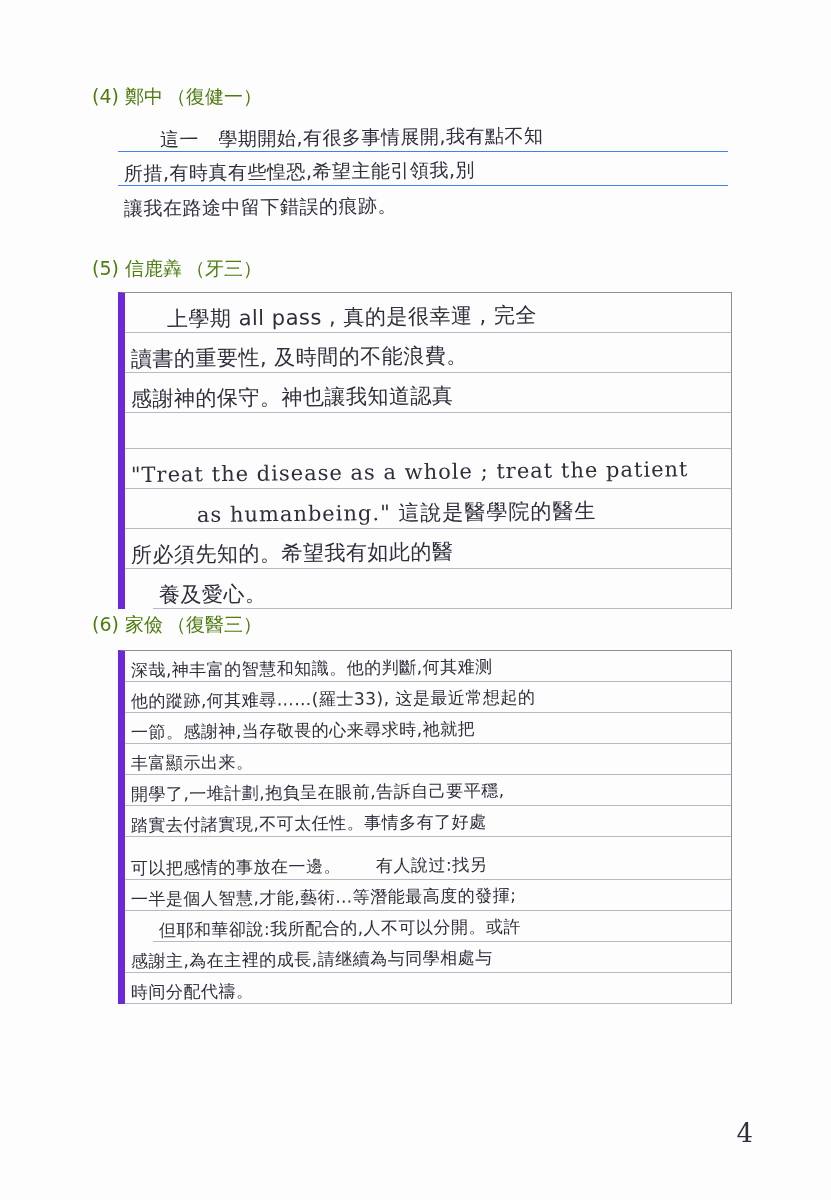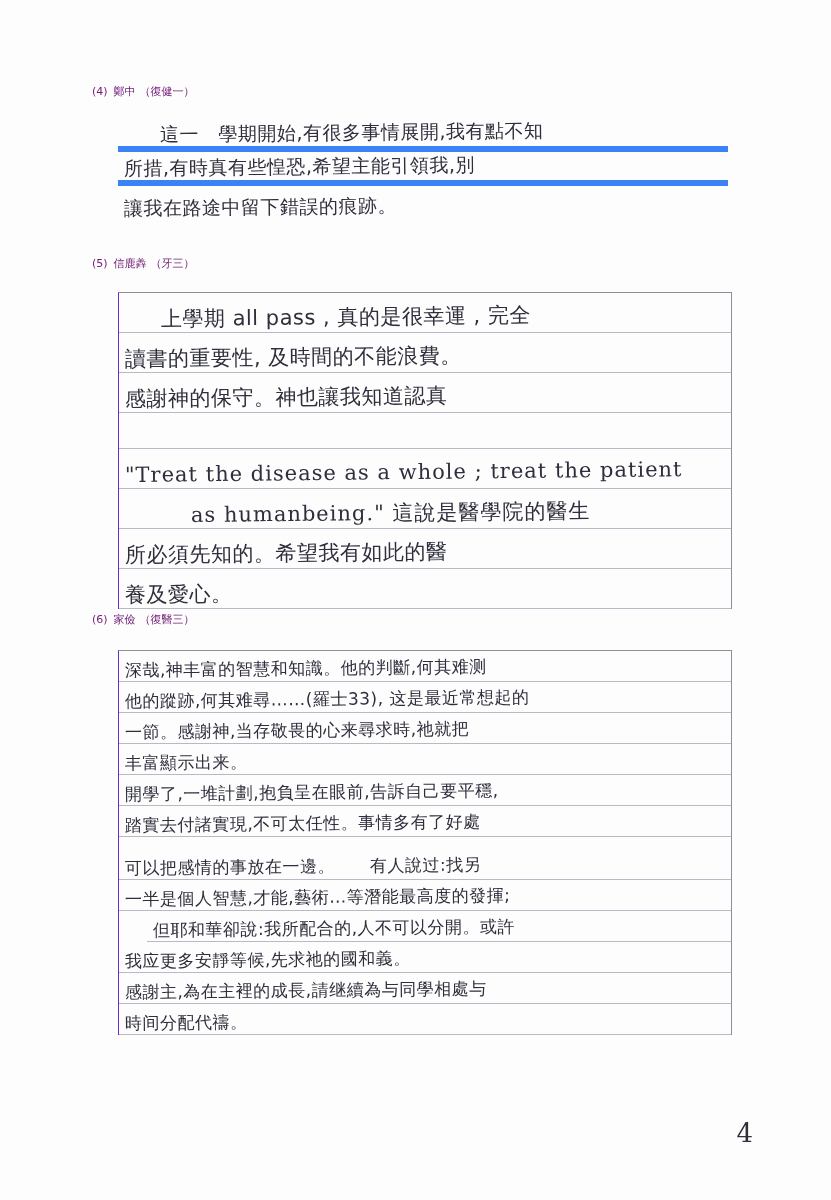--- a/index.html
+++ b/index.html
@@ -24,32 +24,32 @@
   
   .hand {
     font-family: "DejaVu Sans", sans-serif;
     color: #2b2b38;
     letter-spacing: 0.5px;
   }
 
   
   .entry-head {
     position: absolute;
-    font-size: 11px;
+    font-size: 19px;
     font-family: "DejaVu Sans", sans-serif;
-    color: #701a75;
+    color: #4d7c0f;
     white-space: nowrap;
   }
   .entry-head .num { margin-right: 6px; }
   .entry-head .name { margin-right: 4px; }
 
   
   .block {
     position: absolute;
-    border-left: 1px solid #6d28d9;
+    border-left: 7px solid #6d28d9;
     border-right: 1px solid #8d8d9c;
     box-sizing: border-box;
   }
   .block.noborder { border-left: none; border-right: none; }
 
   .line {
     position: relative;
     border-bottom: 1px solid #b9b9c6;
     box-sizing: border-box;
     overflow: hidden;
@@ -67,21 +67,21 @@
   }
   .line .txt.ind { left: 42px; }
   .line .txt.ind2 { left: 72px; }
   .line .txt.en {
     font-family: "DejaVu Serif", serif;
     font-size: 17px;
     letter-spacing: 1px;
   }
 
   
-  #block-4 .line { border-bottom: 6px solid #3b82f6; }
+  #block-4 .line { border-bottom: 1px solid #3b82f6; }
 
   
   #block-5 .line .txt { font-size: 21px; }
 
   
   #block-6 .line .txt { font-size: 17px; }
 
   .page-number {
     position: absolute;
     right: 78px;
@@ -131,21 +131,21 @@
     </div>
     <div class="line" style="height:40px;">
       <span class="txt hand en">"Treat the disease as a whole ; treat the patient</span>
     </div>
     <div class="line" style="height:40px;">
       <span class="txt hand en ind2">as humanbeing." 這說是醫學院的醫生</span>
     </div>
     <div class="line" style="height:40px;">
       <span class="txt hand">所必須先知的。希望我有如此的醫</span>
     </div>
-    <div class="line" style="height:40px;">
+    <div class="line" style="height:40px;margin-left:28px;">
       <span class="txt hand">養及愛心。</span>
     </div>
   </div>
 
   <div class="entry-head" style="left:92px; top:612px;">
     <span class="num">(6)</span><span class="name">家儉</span><span class="group">（復醫三）</span>
   </div>
 
   <div class="block" id="block-6" style="left:118px; top:650px; width:614px; border-top:1px solid #8d8d9c;">
     <div class="line" style="height:31px;">
@@ -169,23 +169,20 @@
     <div class="line" style="height:31px;margin-top:12px;">
       <span class="txt hand">可以把感情的事放在一邊。　　有人說过:找另</span>
     </div>
     <div class="line" style="height:31px;">
       <span class="txt hand">一半是個人智慧,才能,藝術…等潛能最高度的發揮;</span>
     </div>
     <div class="line" style="height:31px;margin-left:28px;">
       <span class="txt hand">但耶和華卻說:我所配合的,人不可以分開。或許</span>
     </div>
     <div class="line" style="height:31px;">
-      <span class="txt hand">我应更多安靜等候,先求祂的國和義。</span>
-    </div>
-    <div class="line" style="height:31px;">
       <span class="txt hand">感謝主,為在主裡的成長,請继續為与同學相處与</span>
     </div>
     <div class="line" style="height:31px;">
       <span class="txt hand">時间分配代禱。</span>
     </div>
   </div>
 
   <div class="page-number">4</div>
 
 </div>

